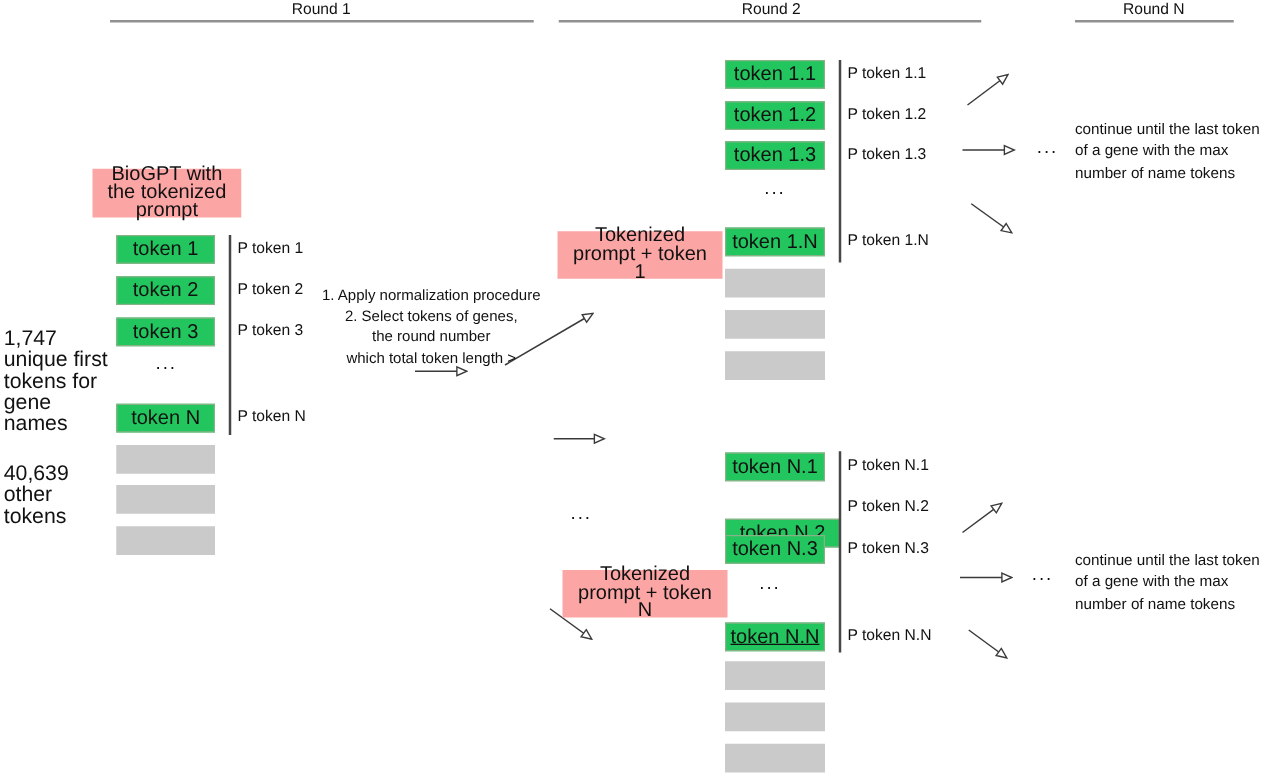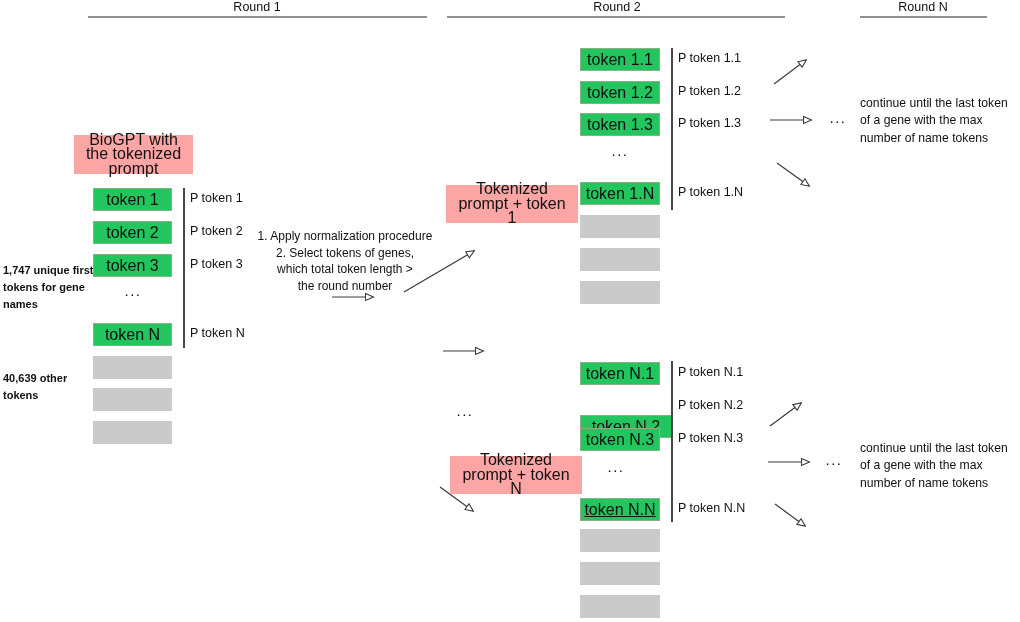--- a/index.html
+++ b/index.html
@@ -62,23 +62,22 @@
     width: 1.5px;
     background: #474747;
   }
   .ellipsis {
     font-size: 15px;
     letter-spacing: 1.5px;
     text-align: center;
     line-height: 14px;
   }
   .side-label {
-    font-size: 11px;
+    font-size: 17px;
     line-height: 17px;
-    font-weight: bold;
   }
   .note-block {
     text-align: center;
     font-size: 12px;
     line-height: 16.5px;
     white-space: nowrap;
   }
   .continue-block {
     font-size: 12.2px;
     line-height: 17.3px;
@@ -139,22 +138,22 @@
   <div class="abs vbar" style="left:183px; top:188px; height:160px;"></div>
 
   <div class="abs p-label" style="left:190px; top:191px;">P token 1</div>
   <div class="abs p-label" style="left:190px; top:224px;">P token 2</div>
   <div class="abs p-label" style="left:190px; top:257px;">P token 3</div>
   <div class="abs p-label" style="left:190px; top:326px;">P token N</div>
 
   <div class="abs note-block" style="left:250px; top:228px; width:190px;">
     <div>1. Apply normalization procedure</div>
     <div>2. Select tokens of genes,</div>
+    <div>the round number</div>
     <div>which total token length &gt;</div>
-    <div>the round number</div>
   </div>
 
   <div class="abs yellow-box" style="left:446px; top:185px; width:132px; height:38px;">Tokenized prompt + token 1</div>
   <div class="abs ellipsis" style="left:447px; top:404px; width:36px;">...</div>
   <div class="abs yellow-box" style="left:450px; top:456px; width:132px; height:38px;">Tokenized prompt + token N</div>
 
   <div class="abs green-box" style="left:580px; top:48px; width:80px;">token 1.1</div>
   <div class="abs green-box" style="left:580px; top:81px; width:80px;">token 1.2</div>
   <div class="abs green-box" style="left:580px; top:113px; width:80px;">token 1.3</div>
   <div class="abs ellipsis" style="left:602px; top:144px; width:36px;">...</div>

